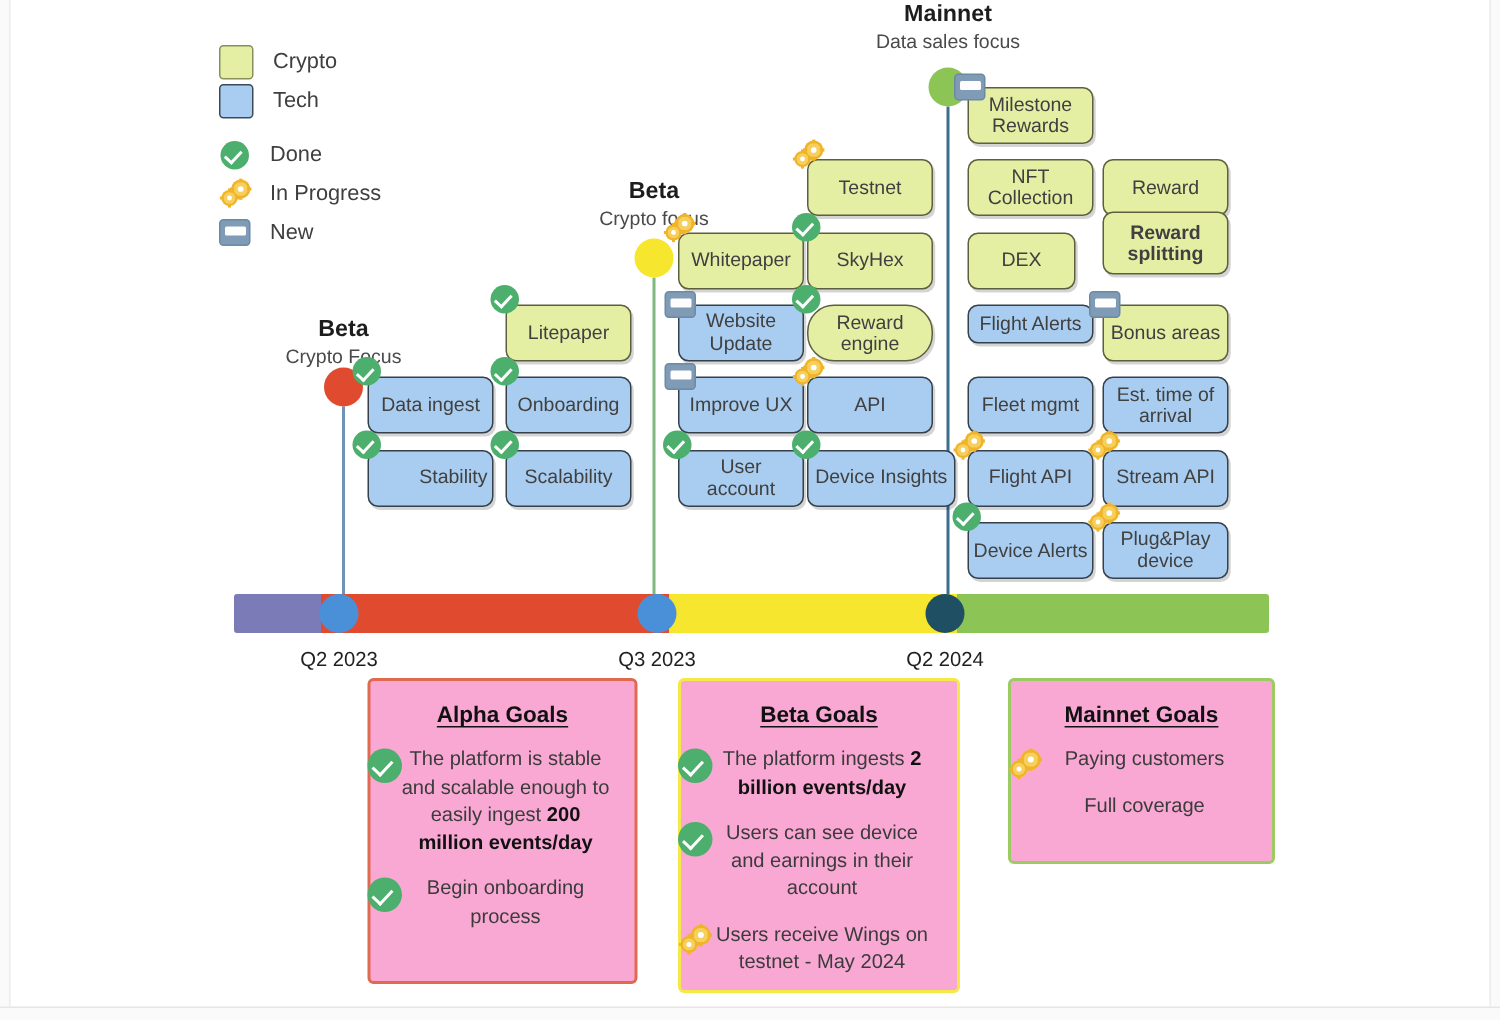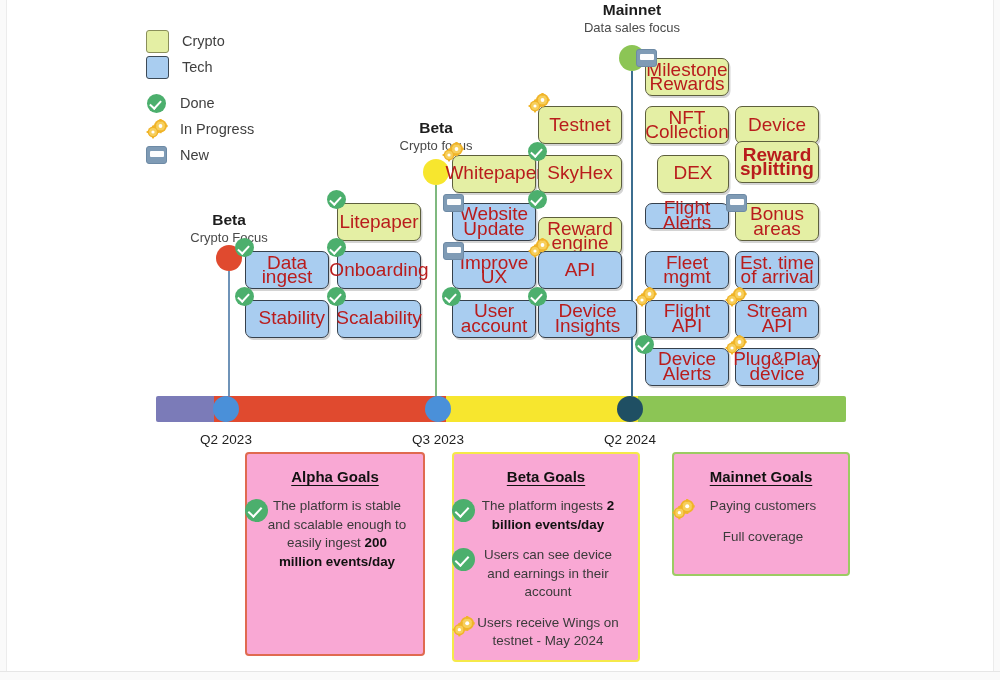--- a/index.html
+++ b/index.html
@@ -46,21 +46,21 @@
   
   .ms-head{position:absolute;text-align:center;}
   .ms-title{font-size:15.5px;font-weight:bold;color:#1d1d1d;line-height:19px;}
   .ms-sub{font-size:13px;color:#4a4a4a;line-height:17px;}
   .ms-dot{position:absolute;border-radius:50%;}
   .ms-stem{position:absolute;width:1.6px;}
 
   
   .card{position:absolute;box-sizing:border-box;border-radius:7px;
     display:flex;align-items:center;justify-content:center;text-align:center;
-    font-size:19px;line-height:14.5px;color:#b91c1c;padding:2px 3px;
+    font-size:13px;line-height:14.5px;color:#404040;padding:2px 3px;
     box-shadow:1.5px 2px 0 rgba(0,0,0,.17);}
   .card.crypto{background:#e4efa4;border:1.6px solid #5d5f3d;}
   .card.tech{background:#a9cdf0;border:1.6px solid #36404b;}
   .badge{position:absolute;z-index:6;}
 
   
   .tl{position:absolute;left:156px;top:396px;width:690px;height:26px;border-radius:2px;overflow:hidden;display:flex;}
   .tl-seg{height:26px;}
   .tl-node{position:absolute;border-radius:50%;z-index:4;}
   .q-lab{position:absolute;font-size:13.5px;color:#1f1f1f;text-align:center;width:120px;}
@@ -228,21 +228,21 @@
             </g>
           </svg></span></span>
       <div class="card crypto" style="left:538px;top:154.6px;width:84px;height:38px;">
         <span>SkyHex</span>
       </div>
       <span class="badge" style="left:528px;top:141.6px;"><span class="ic-done"></span></span>
       <div class="card tech" style="left:452px;top:202.89999999999998px;width:84px;height:38px;">
         <span>Website Update</span>
       </div>
       <span class="badge" style="left:443px;top:193.89999999999998px;"><span class="ic-new"><i>NEW</i></span></span>
-      <div class="card crypto" style="left:538px;top:217px;width:84px;height:38px;">
+      <div class="card crypto" style="left:538px;top:203px;width:84px;height:38px;border-radius:18px;">
         <span>Reward engine</span>
       </div>
       <span class="badge" style="left:528px;top:189.89999999999998px;"><span class="ic-done"></span></span>
       <div class="card tech" style="left:452px;top:251.2px;width:84px;height:38px;">
         <span>Improve UX</span>
       </div>
       <span class="badge" style="left:443px;top:242.2px;"><span class="ic-new"><i>NEW</i></span></span>
       <div class="card tech" style="left:538px;top:251.2px;width:84px;height:38px;">
         <span>API</span>
       </div>
@@ -277,23 +277,23 @@
       </div>
       <span class="badge" style="left:528px;top:286.5px;"><span class="ic-done"></span></span>
       <div class="card crypto" style="left:645px;top:58px;width:84px;height:38px;">
         <span>Milestone Rewards</span>
       </div>
       <span class="badge" style="left:636px;top:49px;"><span class="ic-new"><i>NEW</i></span></span>
       <div class="card crypto" style="left:645px;top:106.3px;width:84px;height:38px;">
         <span>NFT Collection</span>
       </div>
       <div class="card crypto" style="left:735px;top:106.3px;width:84px;height:38px;">
-        <span>Device</span>
-      </div>
-      <div class="card crypto" style="left:645px;top:154.6px;width:72px;height:38px;margin-left:12px;">
+        <span>Reward</span>
+      </div>
+      <div class="card crypto" style="left:645px;top:154.6px;width:72px;height:38px;">
         <span>DEX</span>
       </div>
       <div class="card crypto" style="left:735px;top:141px;width:84px;height:42px;font-weight:bold;">
         <span>Reward splitting</span>
       </div>
       <div class="card tech" style="left:645px;top:202.89999999999998px;width:84px;height:26px;">
         <span>Flight Alerts</span>
       </div>
       <div class="card crypto" style="left:735px;top:202.89999999999998px;width:84px;height:38px;">
         <span>Bonus areas</span>
@@ -396,20 +396,21 @@
       <div class="tl-node" style="left:425px;top:396px;width:26px;height:26px;background:#4a90d9;"></div>
       <div class="tl-node" style="left:617px;top:396px;width:26px;height:26px;background:#1f4f63;"></div>
       <div class="q-lab" style="left:166px;top:432px;">Q2 2023</div>
       <div class="q-lab" style="left:378px;top:432px;">Q3 2023</div>
       <div class="q-lab" style="left:570px;top:432px;">Q2 2024</div>
     </div>
   <div id="goals">
       <div class="goal" style="left:245px;top:452px;width:180px;height:204px;border:2px solid #e06a50;">
         <div class="goal-title">Alpha Goals</div>
         <div class="goal-item"><span class="goal-ic" style="left:-20px;top:2px;"><span class="ic-done big"></span></span><span>The platform is stable and scalable enough  to easily ingest <b>200 million events/day</b></span></div>
+        <div class="goal-item"><span class="goal-ic" style="left:-20px;top:2px;"><span class="ic-done big"></span></span><span>Begin onboarding process</span></div>
       </div>
       <div class="goal" style="left:452px;top:452px;width:188px;height:210px;border:2px solid #f5e94a;">
         <div class="goal-title">Beta Goals</div>
         <div class="goal-item"><span class="goal-ic" style="left:-20px;top:2px;"><span class="ic-done big"></span></span><span>The platform ingests <b>2 billion events/day</b></span></div>
         <div class="goal-item"><span class="goal-ic" style="left:-20px;top:2px;"><span class="ic-done big"></span></span><span>Users can see device and earnings in their account</span></div>
         <div class="goal-item"><span class="goal-ic" style="left:-20px;top:2px;"><span class="ic-gear"><svg width="23.1" height="21" viewBox="0 0 22 20">
                 <g fill="#f0b429">
                   <circle cx="7" cy="13" r="5.4"></circle>
                   <circle cx="14.5" cy="7" r="6.4"></circle>
                 </g>

